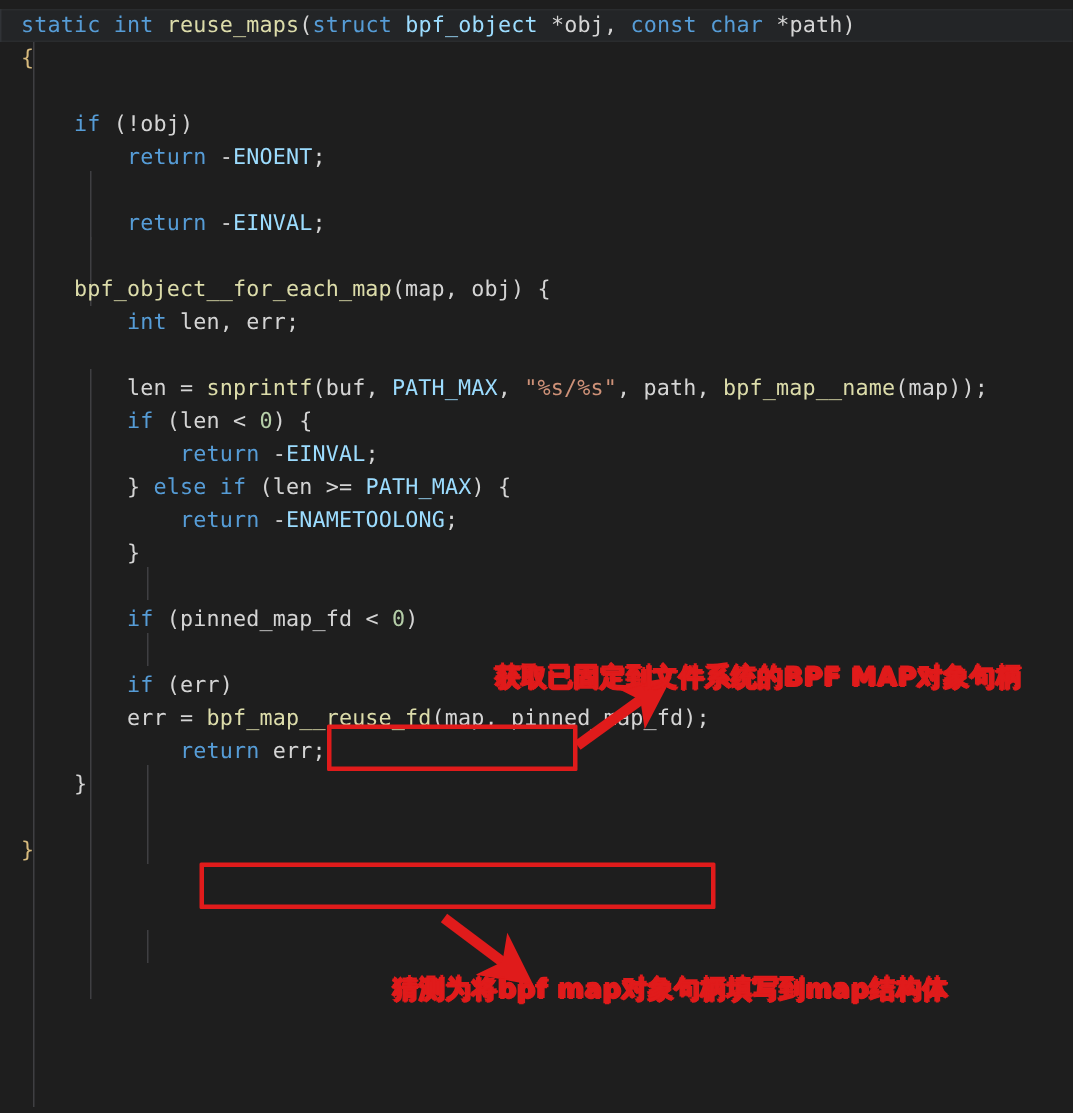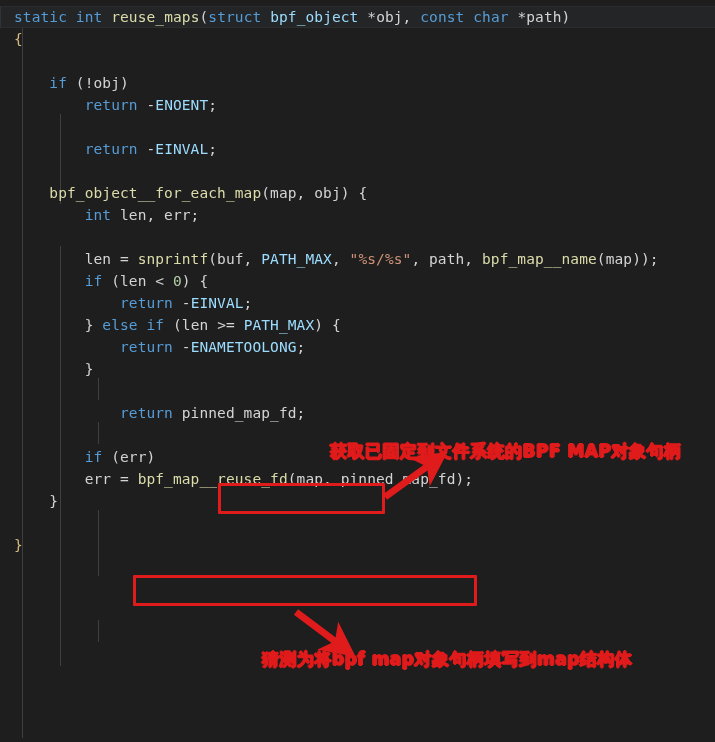--- a/index.html
+++ b/index.html
@@ -135,24 +135,25 @@
       <div class="line"><span class="punc">    </span><span class="fn">bpf_object__for_each_map</span><span class="punc">(map, obj) {</span></div>
       <div class="line"><span class="punc">        </span><span class="kw">int</span><span class="punc"> len, err;</span></div>
       <div class="line">&nbsp;</div>
       <div class="line"><span class="punc">        len = </span><span class="fn">snprintf</span><span class="punc">(buf, </span><span class="id">PATH_MAX</span><span class="punc">, </span><span class="str">"%s/%s"</span><span class="punc">, path, </span><span class="fn">bpf_map__name</span><span class="punc">(map));</span></div>
       <div class="line"><span class="punc">        </span><span class="kw">if</span><span class="punc"> (len &lt; </span><span class="num">0</span><span class="punc">) {</span></div>
       <div class="line"><span class="punc">            </span><span class="kw">return</span><span class="punc"> -</span><span class="id">EINVAL</span><span class="punc">;</span></div>
       <div class="line"><span class="punc">        } </span><span class="kw">else</span><span class="punc"> </span><span class="kw">if</span><span class="punc"> (len &gt;= </span><span class="id">PATH_MAX</span><span class="punc">) {</span></div>
       <div class="line"><span class="punc">            </span><span class="kw">return</span><span class="punc"> -</span><span class="id">ENAMETOOLONG</span><span class="punc">;</span></div>
       <div class="line"><span class="punc">        }</span></div>
       <div class="line">&nbsp;</div>
-      <div class="line"><span class="punc">            </span><span class="kw">return</span><span class="punc"> pinned_map_fd;</span></div>
+      <div class="line"><span class="punc">        </span><span class="kw">if</span><span class="punc"> (pinned_map_fd &lt; </span><span class="num">0</span><span class="punc">)</span></div>
       <div class="line">&nbsp;</div>
       <div class="line"><span class="punc">        </span><span class="kw">if</span><span class="punc"> (err)</span></div>
       <div class="line"><span class="punc">        err = </span><span class="fn">bpf_map__reuse_fd</span><span class="punc">(map, pinned_map_fd);</span></div>
+      <div class="line"><span class="punc">            </span><span class="kw">return</span><span class="punc"> err;</span></div>
       <div class="line"><span class="punc">    }</span></div>
       <div class="line">&nbsp;</div>
       <div class="line"><span class="brc">}</span></div>
     </div>
 
   <div id="overlay">
 
     <div class="hl-box" id="hl-0" style="left: 218px; top: 483px; width: 167px; height: 31px; border-color: rgb(224, 27, 27);"></div>
     <div class="hl-box" id="hl-1" style="left: 133px; top: 575px; width: 344px; height: 31px; border-color: rgb(224, 27, 27);"></div>
 

